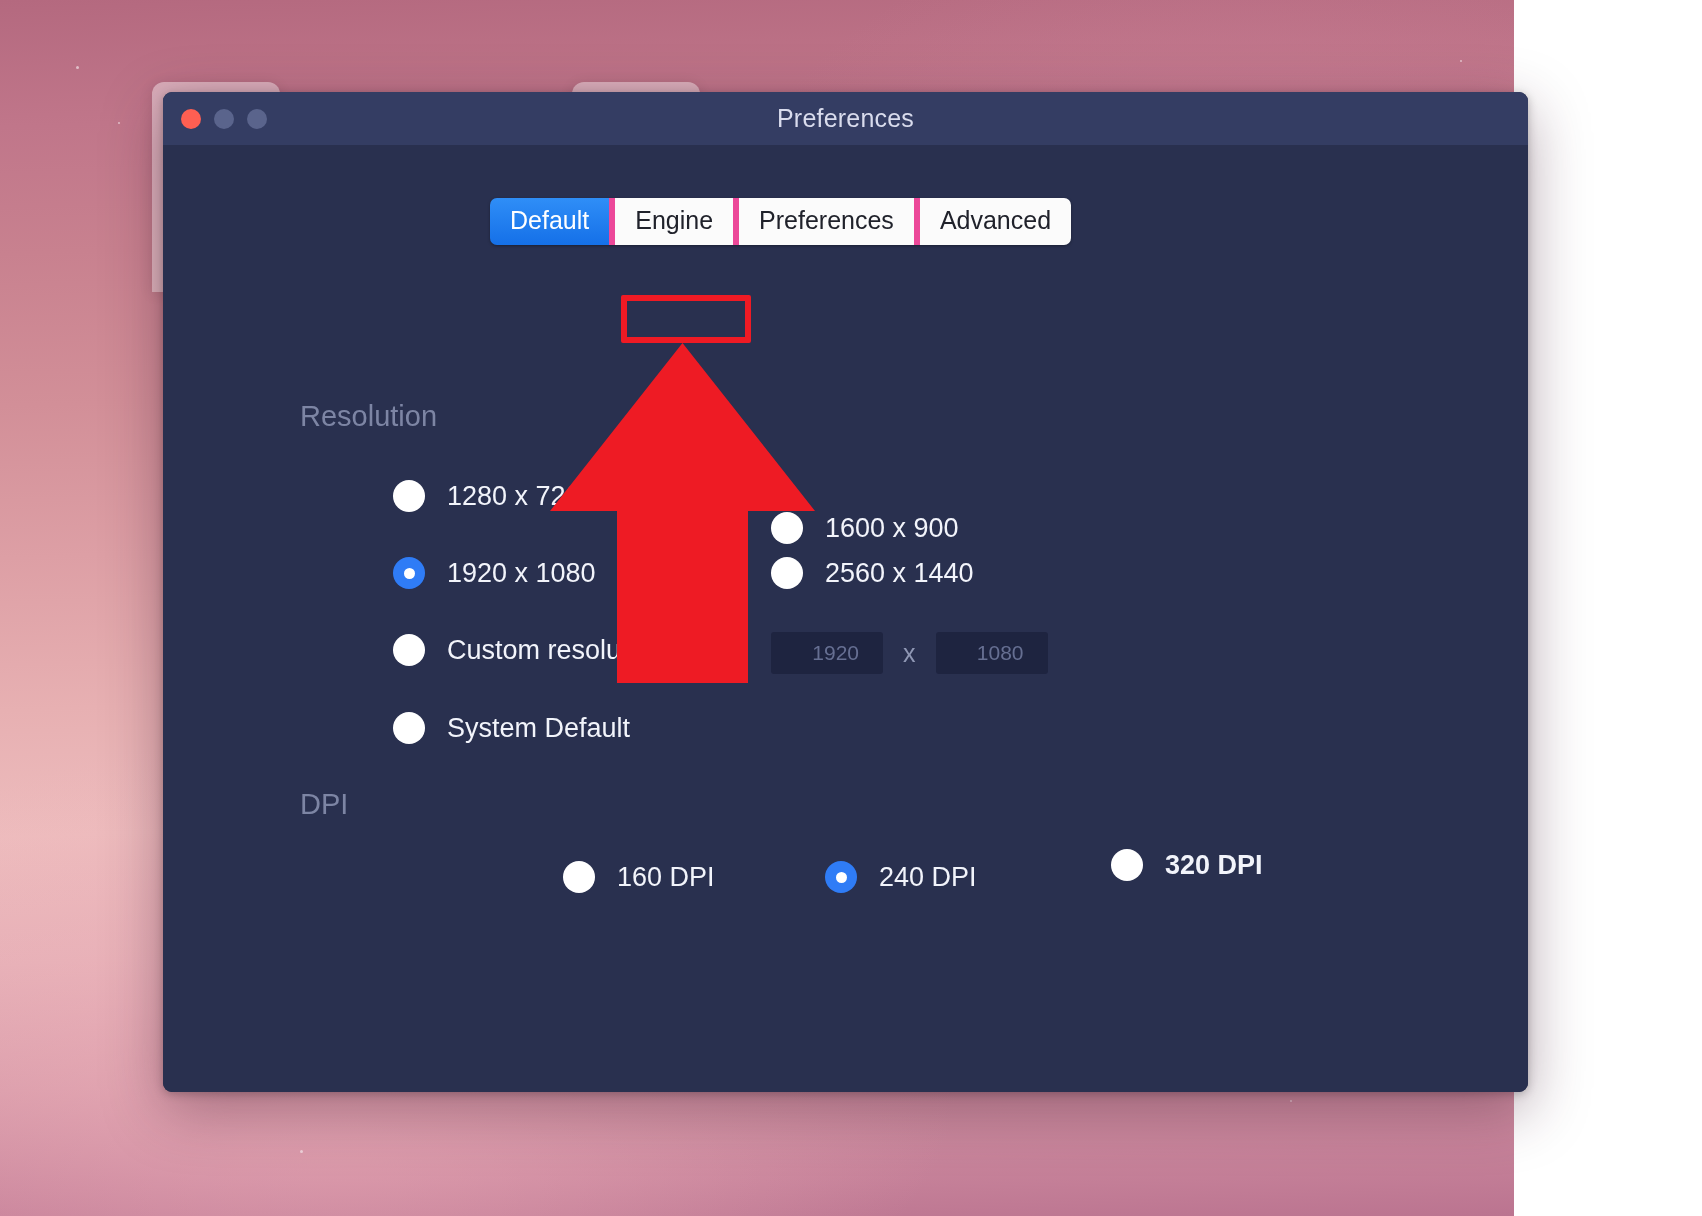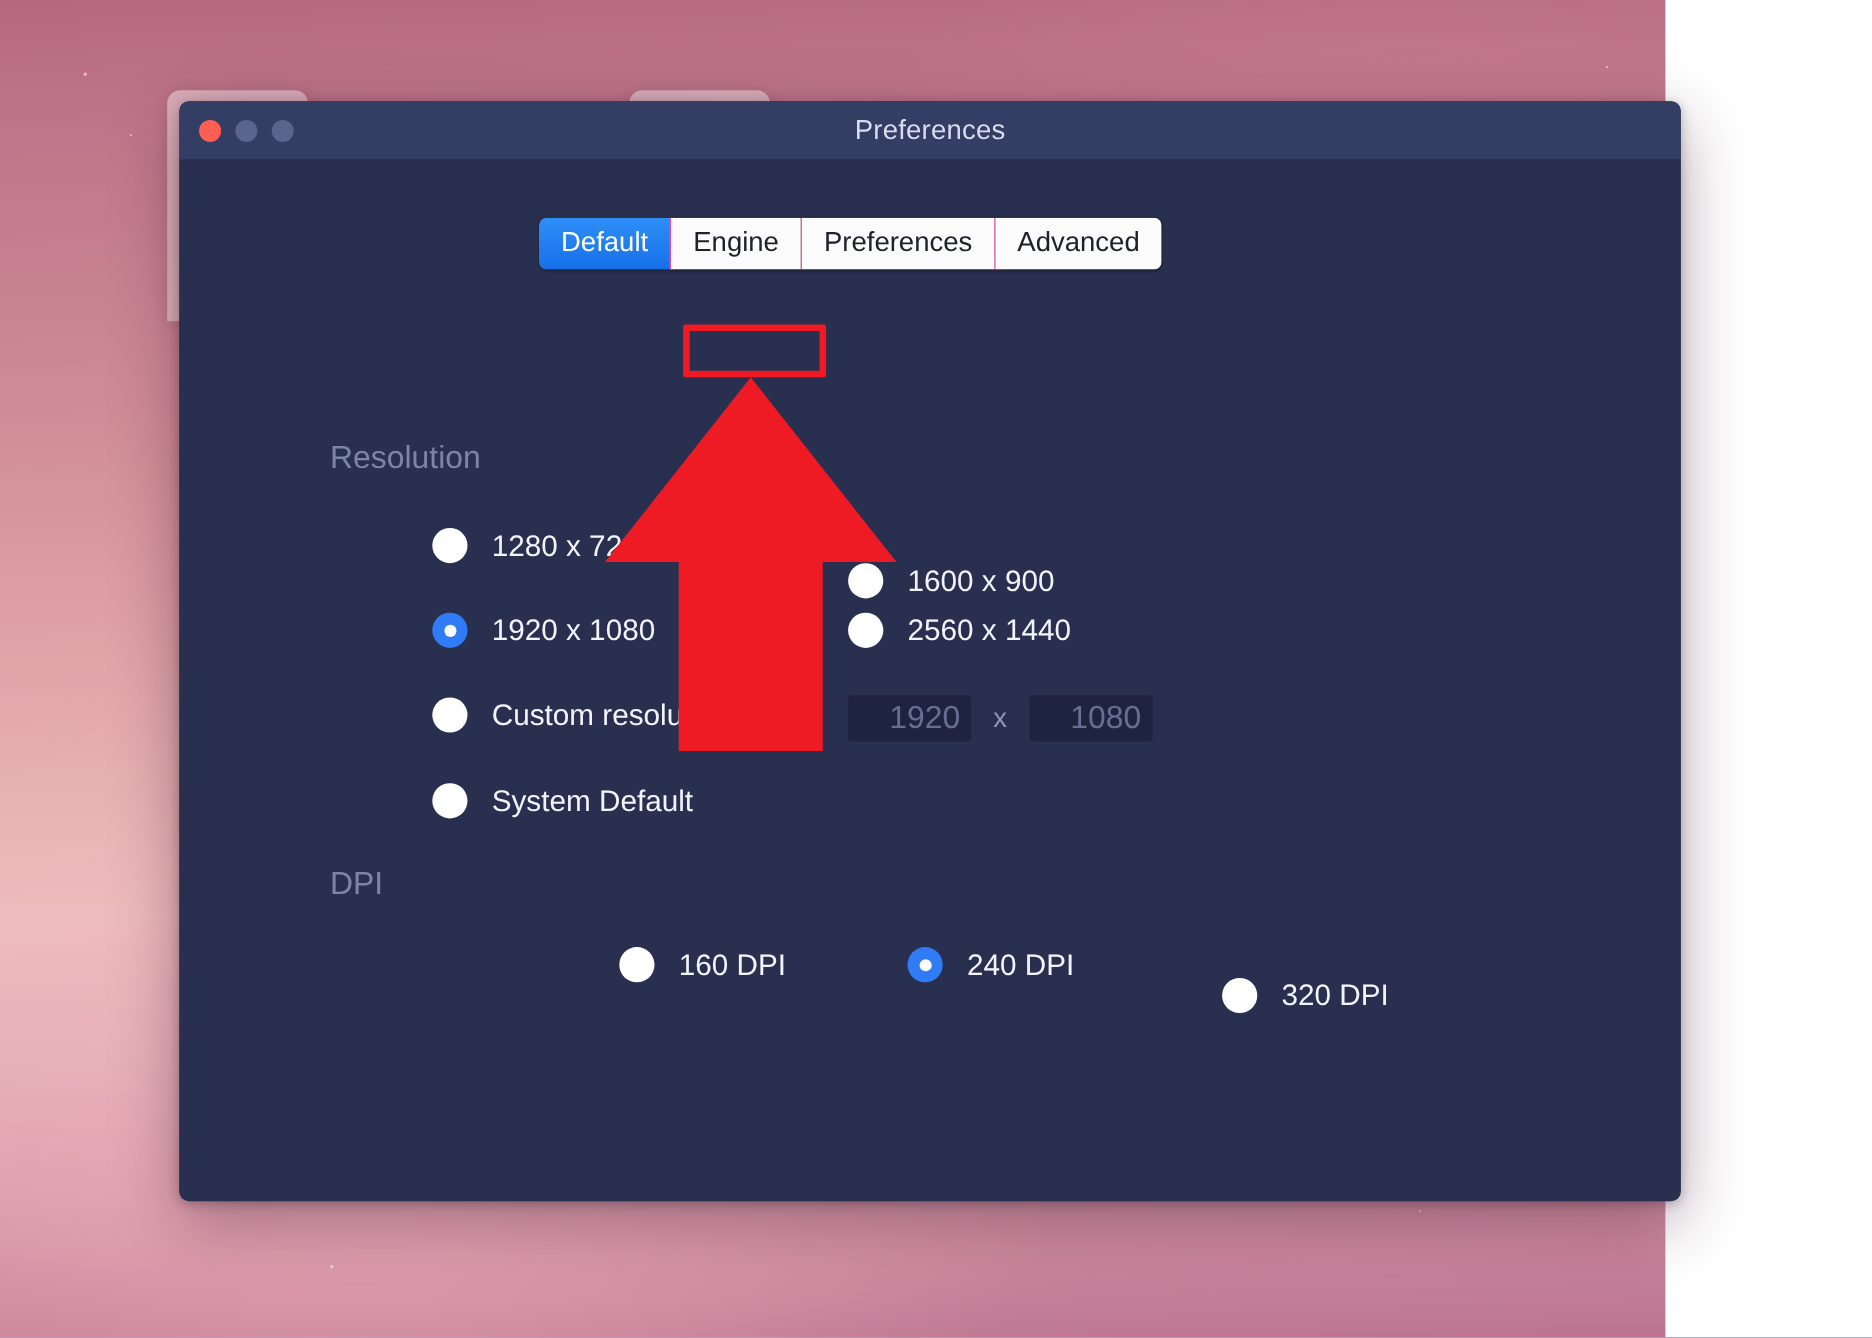--- a/index.html
+++ b/index.html
@@ -107,21 +107,21 @@
     border-radius: 7px;
     overflow: hidden;
     box-shadow: 0 1px 3px rgba(0,0,0,0.35);
   }
   .tab {
     background: #fbfbfb;
     color: #20222b;
     font-size: 25px;
     padding: 9px 20px 11px 20px;
     white-space: nowrap;
-    border-left: 1px solid #ec4899;
+    border-left: 6px solid #ec4899;
     line-height: 1.08;
   }
   .tab:first-child { border-left: none; }
   .tab.active {
     background: linear-gradient(180deg, #2f8ef7 0%, #1570e8 100%);
     color: #ffffff;
     border-left: none;
   }
 
   
@@ -197,35 +197,35 @@
     gap: 20px;
   }
   .res-input {
     width: 112px;
     height: 42px;
     background: #1e2440;
     border: none;
     border-radius: 3px;
     color: #e6e9f5;
     font-family: "Liberation Sans", sans-serif;
-    font-size: 29px;
+    font-size: 21px;
     text-align: right;
-    padding: 0 10px;
+    padding: 0 24px;
     outline: none;
   }
   .res-input::placeholder { color: #666f92; }
   #res-times {
     color: #8f97b4;
     font-size: 25px;
   }
 
   
   #dpi-opt-0 { left: 400px; top: 716px; }
   #dpi-opt-1 { left: 662px; top: 716px; }
-  #dpi-opt-2 { left: 948px; top: 744px; }
+  #dpi-opt-2 { left: 948px; top: 704px; font-weight: bold; }
 
   
   #annotation-arrow {
     position: absolute;
     left: 387px;
     top: 198px;
     width: 265px;
     height: 340px;
     z-index: 35;
     pointer-events: none;

